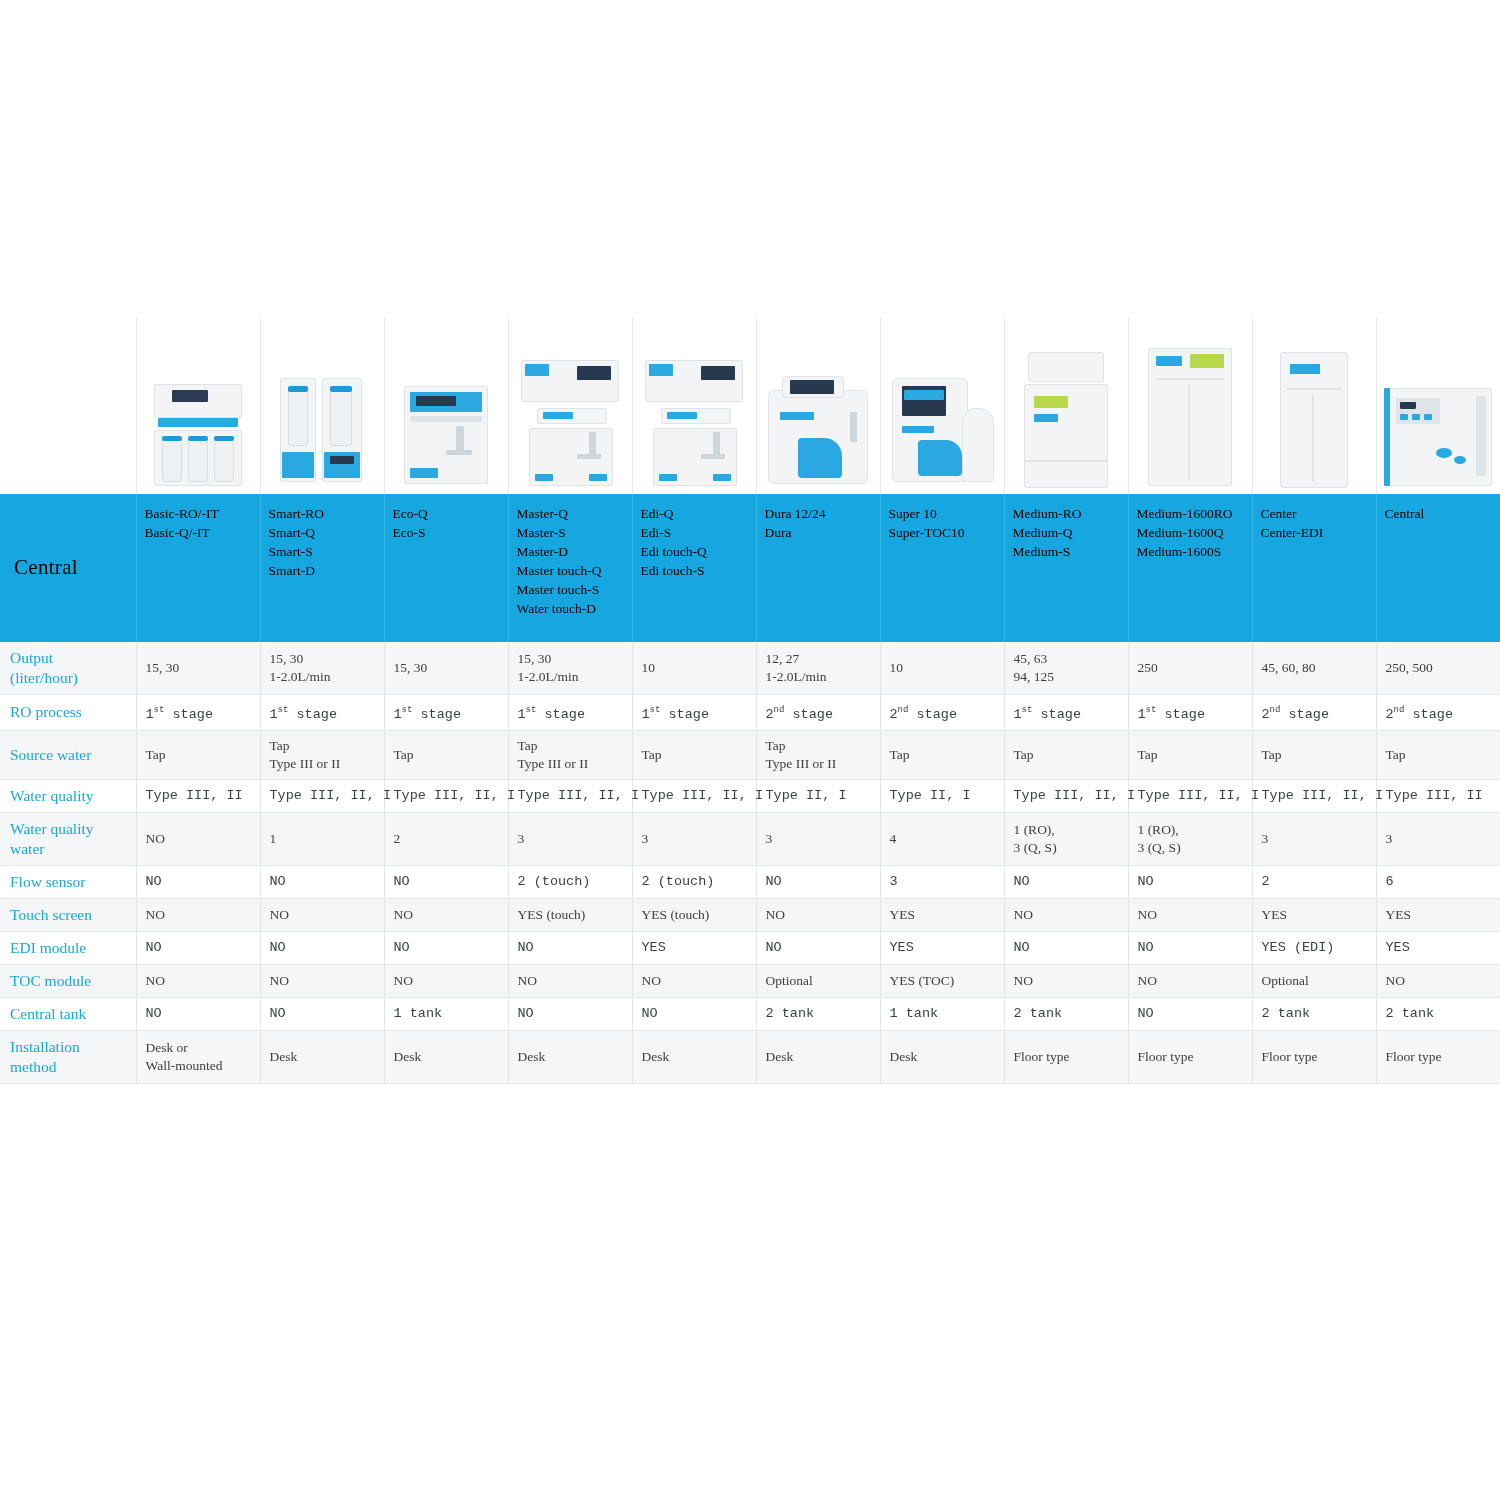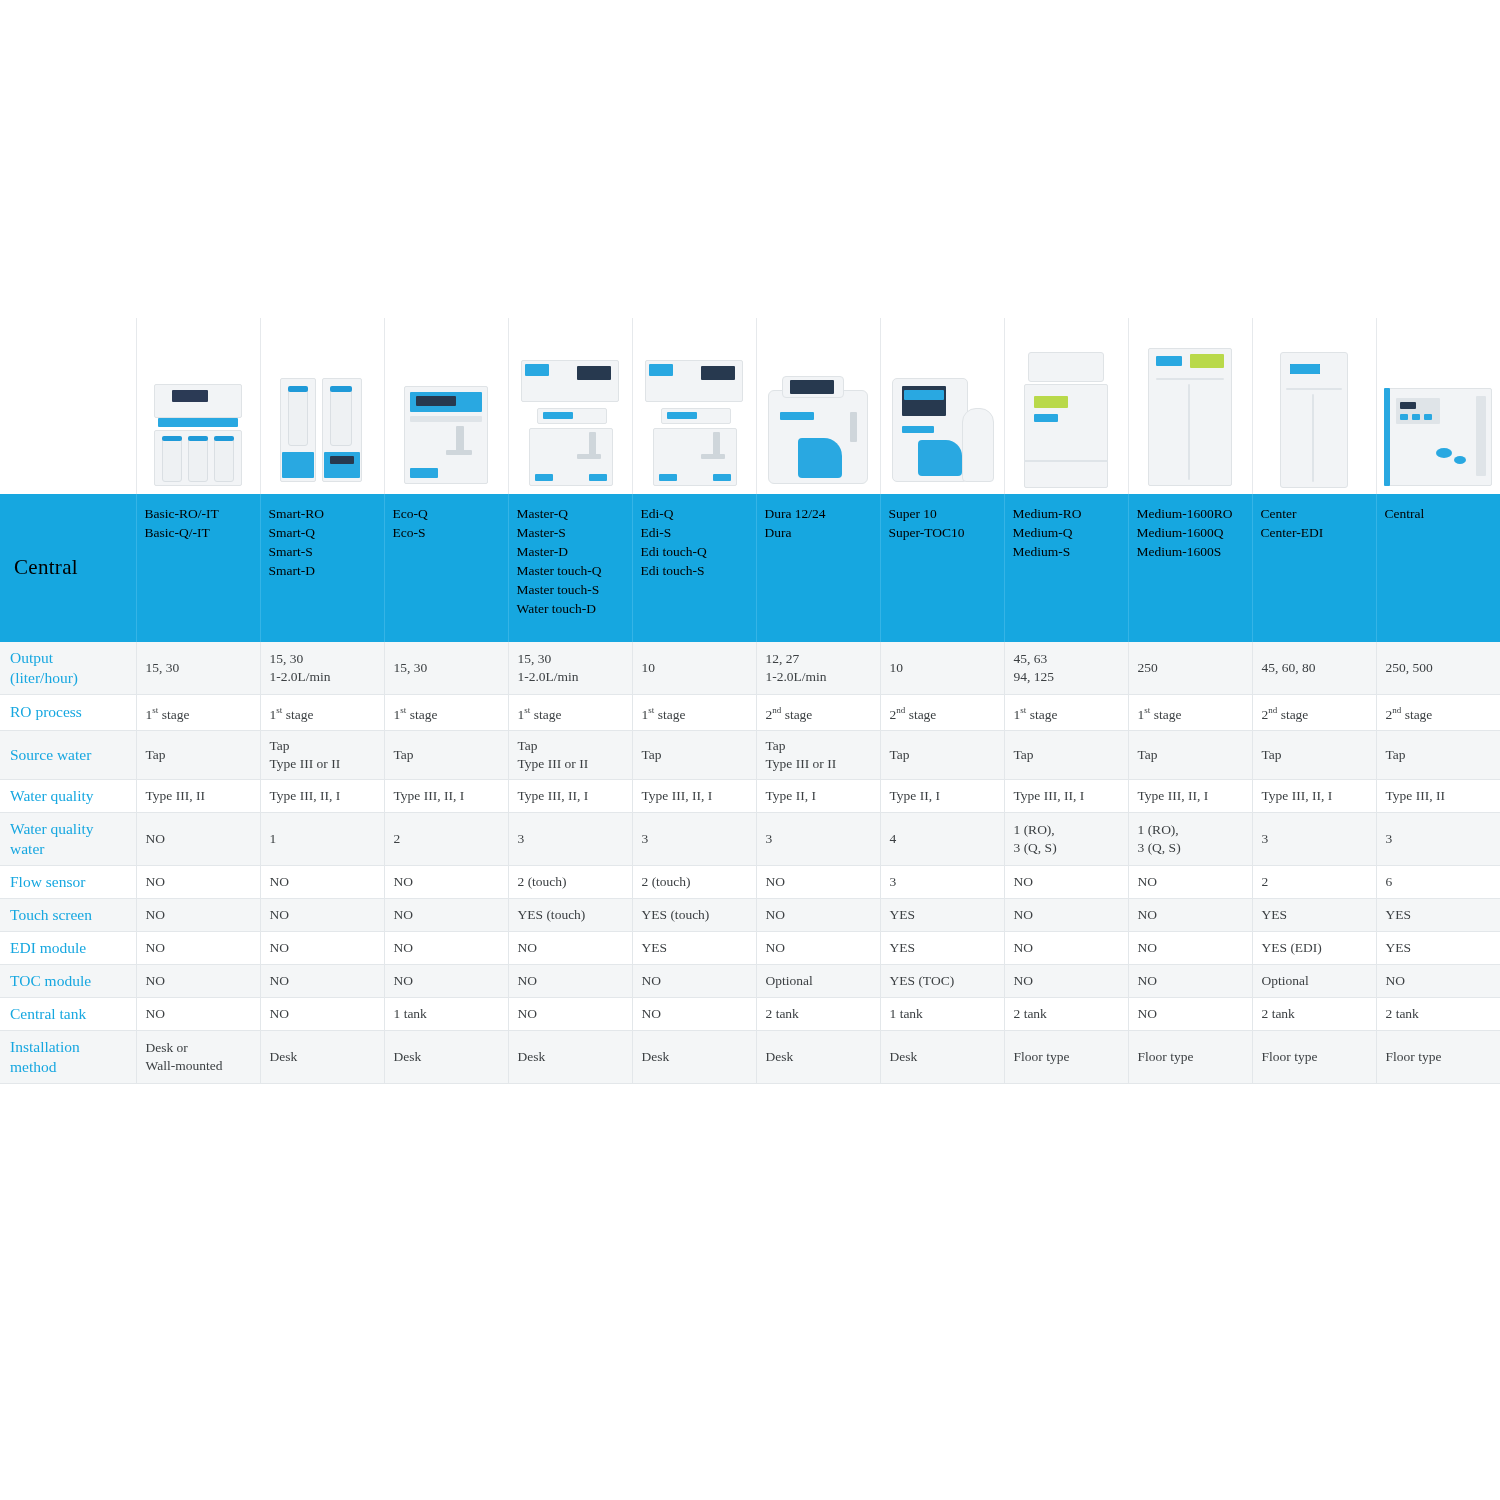--- a/index.html
+++ b/index.html
@@ -85,21 +85,21 @@
     font-size: 13.5px;
     line-height: 18px;
     padding: 6px 6px 6px 9px;
     vertical-align: middle;
     border-right: 1px solid #e3e7ea;
     border-bottom: 1px solid #e3e7ea;
     font-family: "Liberation Serif", serif;
   }
   tr.shade td.cell { background: #f4f6f7; }
   tr.shade td.rowlabel { background: #f4f6f7; }
-  tr.plain td.cell { background: #ffffff; }
+  tr.plain td.cell { background: #ffffff; font-family: Liberation Mono, monospace; }
   tr.plain td.rowlabel { background: #ffffff; margin-left: 12px; }
   td.cell:last-child, td.rowlabel:last-child { border-right: 1px solid #e3e7ea; }
   .cellline { white-space: nowrap; }
   sup { font-size: 9px; vertical-align: super; }
 
   
   .dev { position: relative; margin: 0 auto; }
   .dev * { box-sizing: border-box; }
   .body { background: #f2f4f6; border: 1px solid #dfe3e6; border-radius: 2px; position: absolute; }
   .panelblue { background: #29a8e1; position: absolute; border-radius: 1px; }

